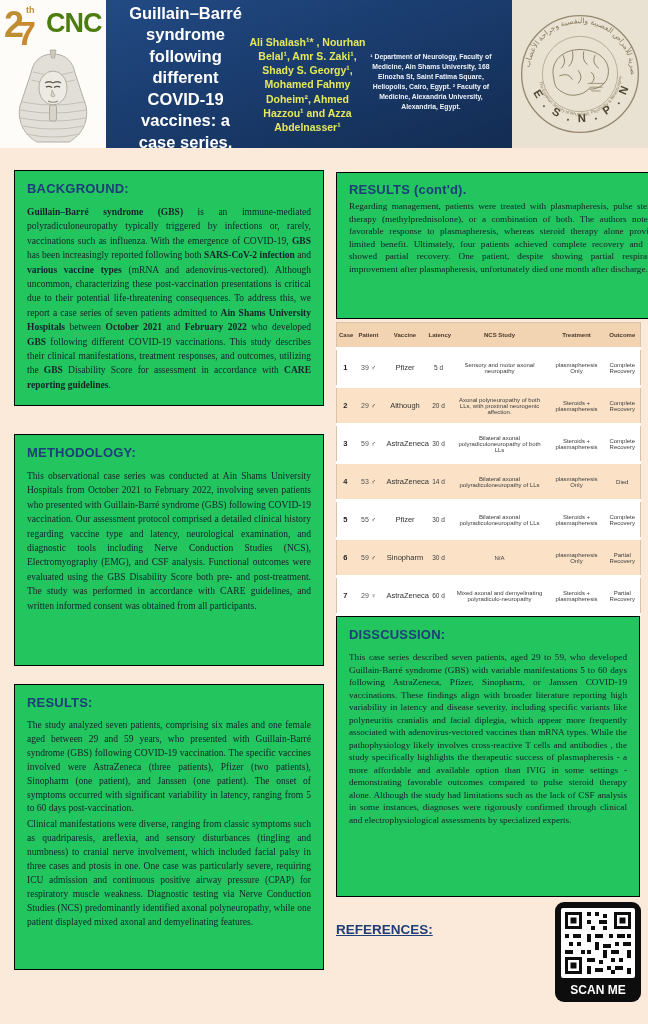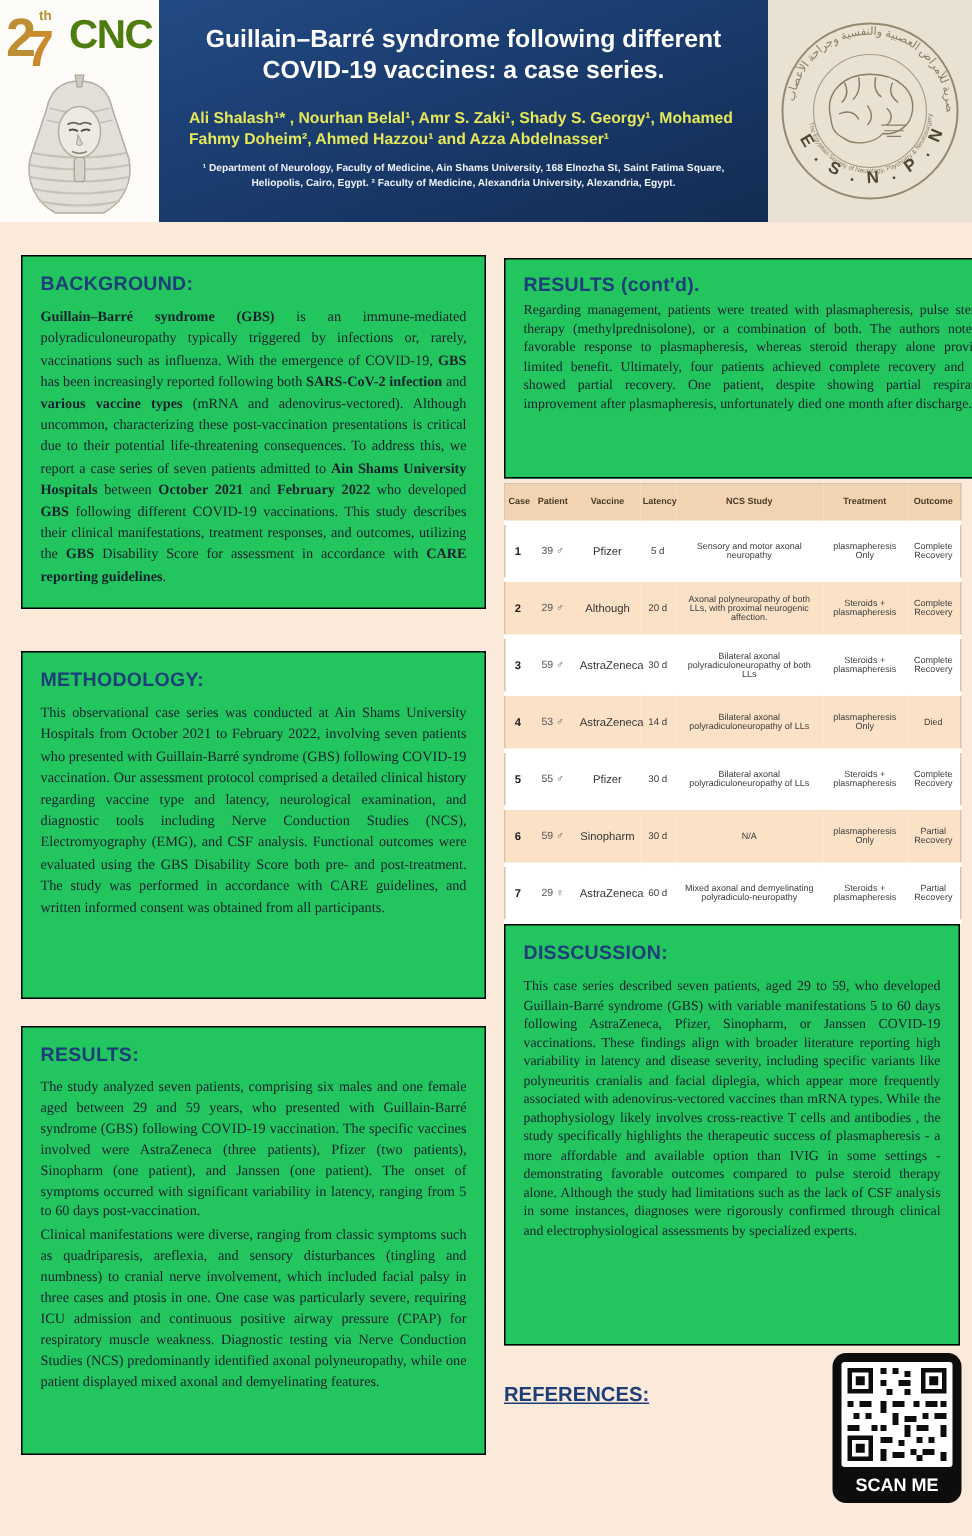--- a/index.html
+++ b/index.html
@@ -11,24 +11,24 @@
   .logo-left{width:106px;height:148px;background:#fdfcf9;position:relative;overflow:hidden;}
   .cnc-logo{position:absolute;top:4px;left:2px;width:104px;height:52px;}
   .cnc-logo span{position:absolute;font-weight:bold;font-family:"Liberation Sans",sans-serif;}
   .cnc-2{left:2px;top:0;font-size:36px;color:#bd8e33;}
   .cnc-7{left:15px;top:10px;font-size:34px;color:#c9892d;}
   .cnc-th{left:24px;top:1px;font-size:9px;color:#bd8e33;}
   .cnc-cnc{left:44px;top:4px;font-size:27px;letter-spacing:-1px;color:#4d7c0f;}
   .mask-wrap{position:absolute;top:48px;left:8px;width:90px;height:100px;}
   .blue-panel{width:406px;height:148px;box-sizing:border-box;
     background:linear-gradient(160deg,#224a84 0%,#1a3c6e 45%,#132c52 100%);
-    color:#fff;display:flex;flex-direction:column;align-items:center;
+    color:#fff;display:flex;flex-direction:row;align-items:center;
     padding:16px 20px 8px;}
   .title{font-weight:bold;font-size:16.5px;line-height:1.3;text-align:center;color:#ffffff;}
-  .authors{margin-top:13px;color:#e5e75a;font-weight:bold;font-size:10.5px;line-height:1.35;}
+  .authors{margin-top:13px;color:#e5e75a;font-weight:bold;font-size:10.5px;line-height:1.35;text-align:center;}
   .affil{margin-top:8px;color:#eef1f7;font-weight:bold;font-size:6.8px;line-height:1.45;text-align:center;}
   .logo-right{width:136px;height:148px;background:#e9e1d1;display:flex;align-items:center;justify-content:center;}
 
   
   .box{position:absolute;background:#22c55e;border:1px solid #000000;box-sizing:border-box;padding:10px 12px;overflow:hidden;}
   .box h2{margin:0 0 9px 0;font-family:"Liberation Sans",sans-serif;font-weight:bold;font-size:13px;color:#1d3e79;letter-spacing:.2px;}
   .body-text{font-family:"Liberation Serif",serif;color:#15202e;font-size:9.5px;line-height:14.4px;text-align:justify;}
   .body-text p{margin:0 0 2px 0;}
 
   .bg-box{left:14px;top:170px;width:310px;height:236px;}

